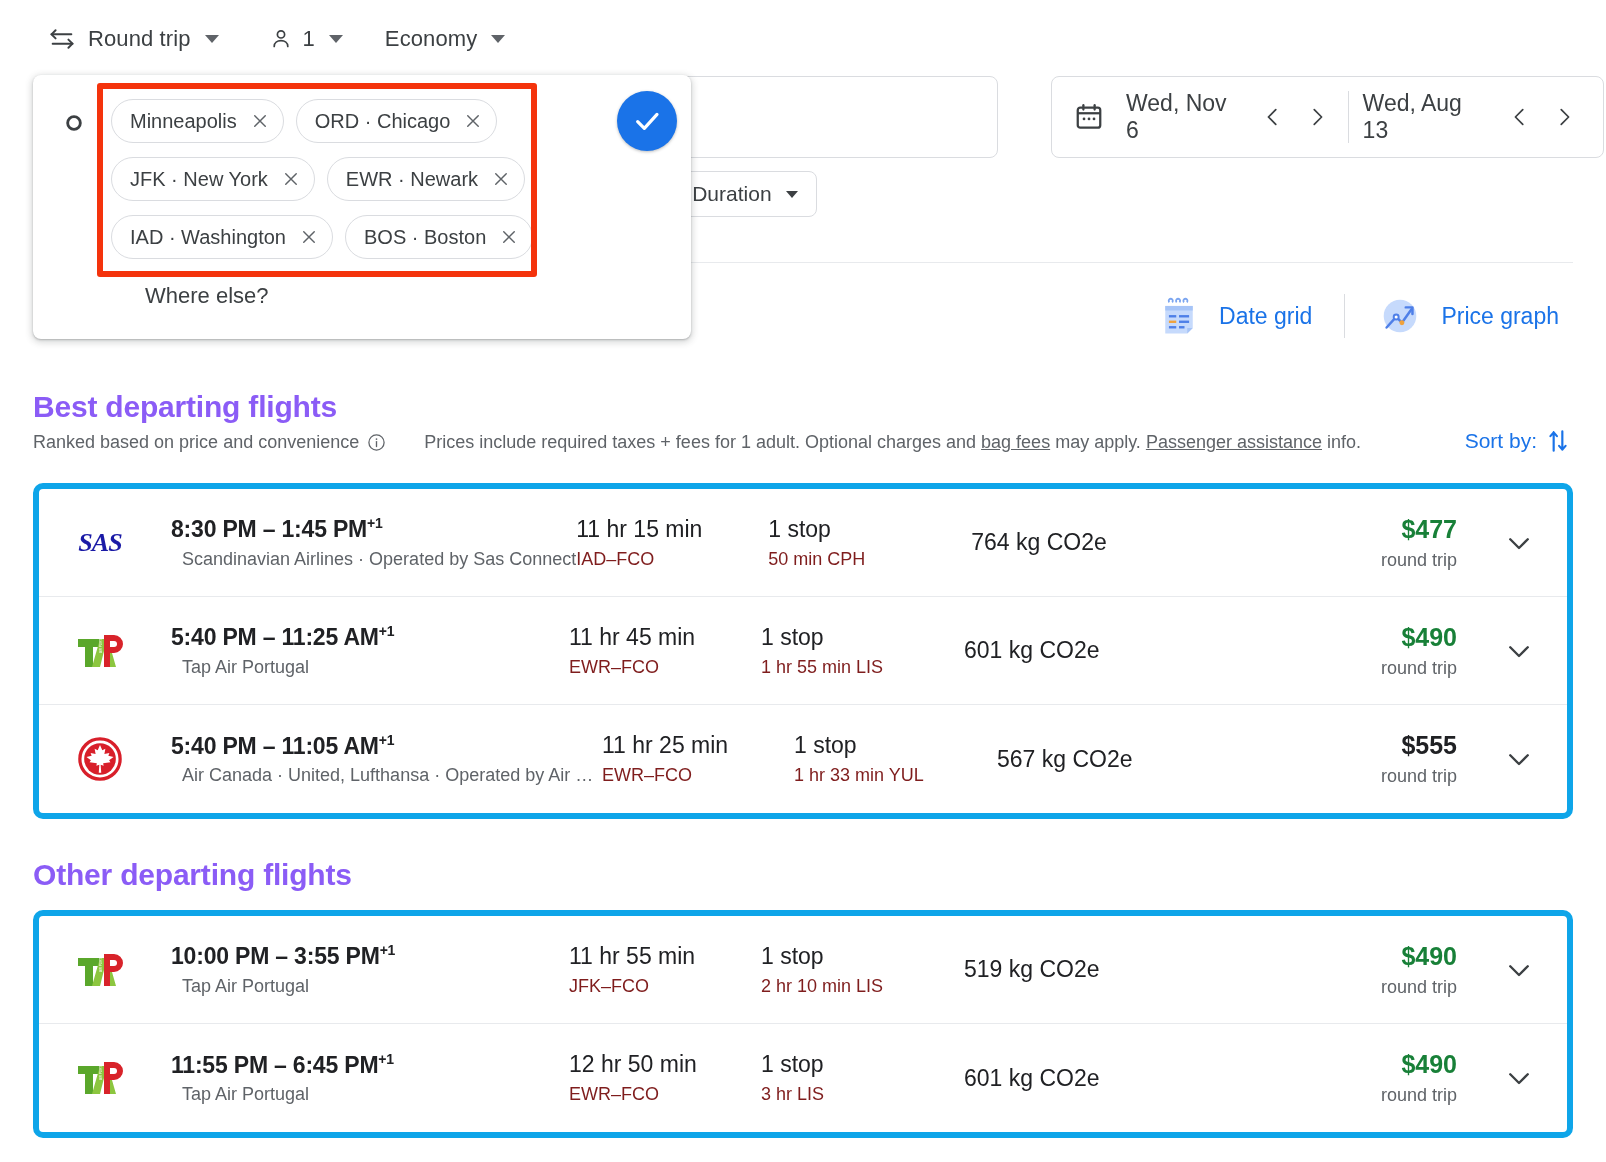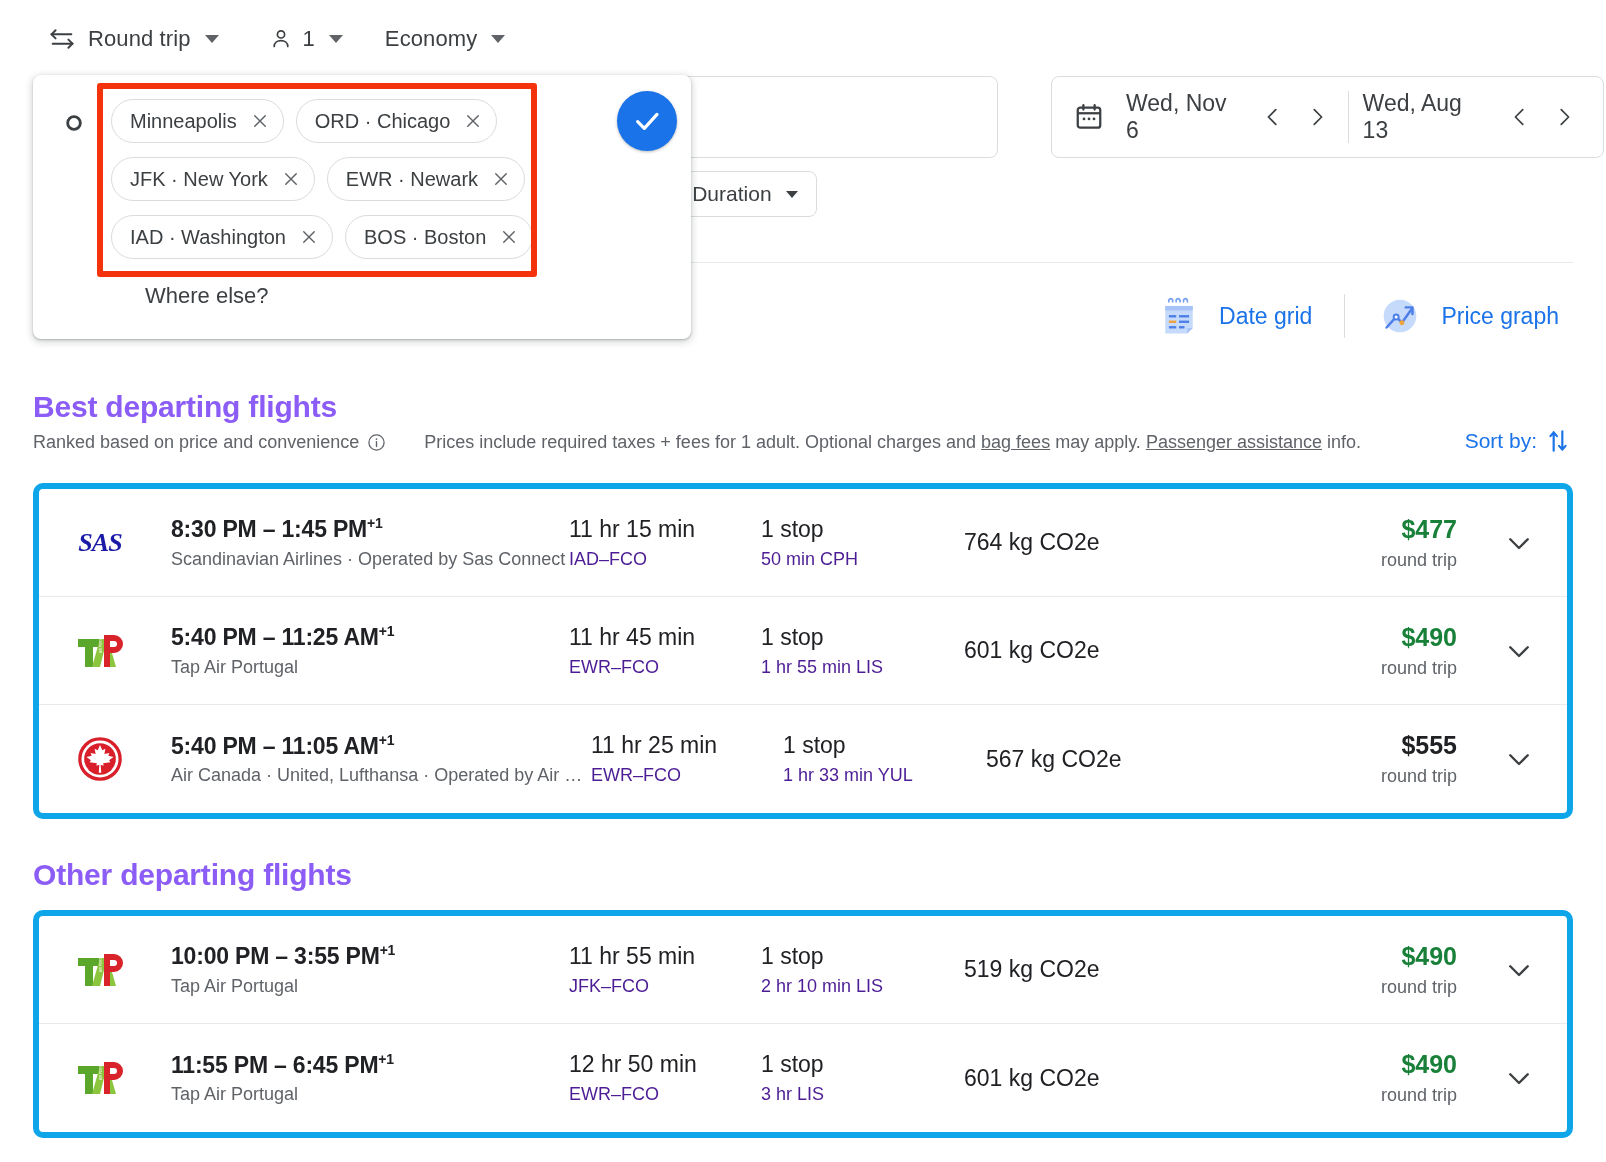--- a/index.html
+++ b/index.html
@@ -77,26 +77,26 @@
     position: absolute; left: 33px; width: 1540px;
     border: 6px solid #0ea5e9; border-radius: 10px; background: #fff;
     overflow: hidden;
   }
   .frow { display: flex; align-items: center; height: 108px; padding: 0 28px 0 30px; border-bottom: 1px solid #e8eaed; cursor: pointer; }
   .frow:last-child { border-bottom: none; }
   .logo { width: 62px; flex: 0 0 62px; display: flex; align-items: center; justify-content: center; }
   .col-time { flex: 0 0 438px; padding-left: 40px; }
   .t-main { font-size: 23px; font-weight: bold; color: #202124; white-space: nowrap; letter-spacing: -0.2px; }
   .t-main sup { font-size: 14px; vertical-align: super; font-weight: bold; }
-  .t-sub { font-size: 18px; color: #5f6368; margin-top: 6px; white-space: nowrap; overflow: hidden; text-overflow: ellipsis; max-width: 420px; }
+  .t-sub { font-size: 18px; color: #5f6368; margin-top: 6px; white-space: nowrap; overflow: hidden; text-overflow: ellipsis; max-width: 420px; margin-left: 11px; }
   .col-dur { flex: 0 0 192px; }
   .col-stops { flex: 0 0 203px; }
   .col-co2 { flex: 0 0 330px; }
   .m-main { font-size: 23px; color: #202124; white-space: nowrap; }
-  .m-sub { font-size: 18px; color: #4c1d95; margin-top: 6px; white-space: nowrap; }
+  .m-sub { font-size: 18px; color: #7f1d1d; margin-top: 6px; white-space: nowrap; }
   .col-price { flex: 1 1 auto; text-align: right; padding-right: 42px; }
   .price { font-size: 25px; font-weight: bold; white-space: nowrap; }
   .price.green { color: #188038; }
   .price.plain { color: #202124; }
   .price-sub { font-size: 18px; color: #5f6368; margin-top: 6px; }
   .expand { flex: 0 0 40px; display: flex; align-items: center; justify-content: center; cursor: pointer; }
 
   
   .overlay {
     position: absolute; left: 33px; top: 75px; width: 658px; height: 264px;

